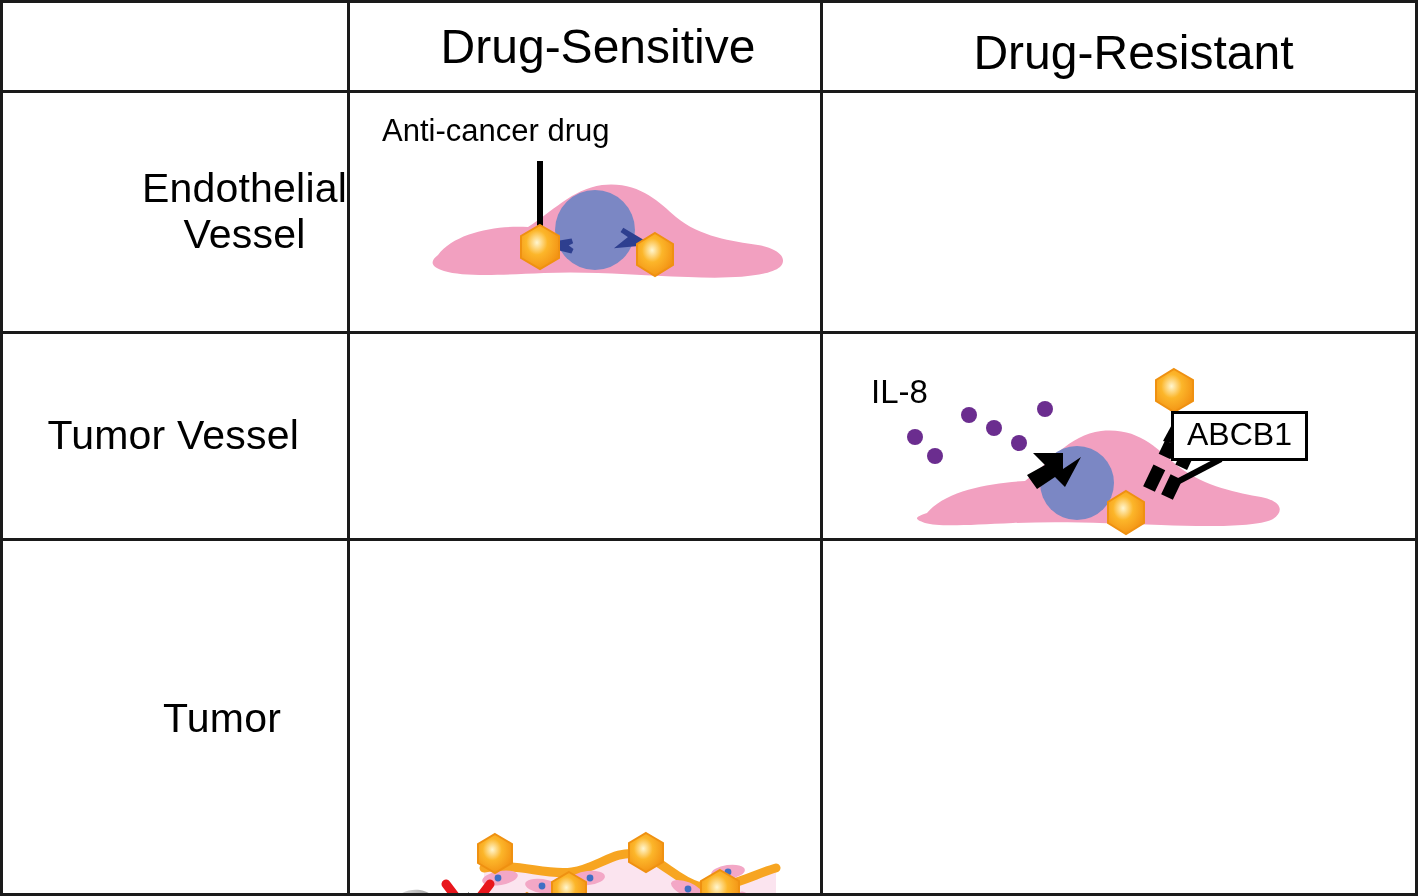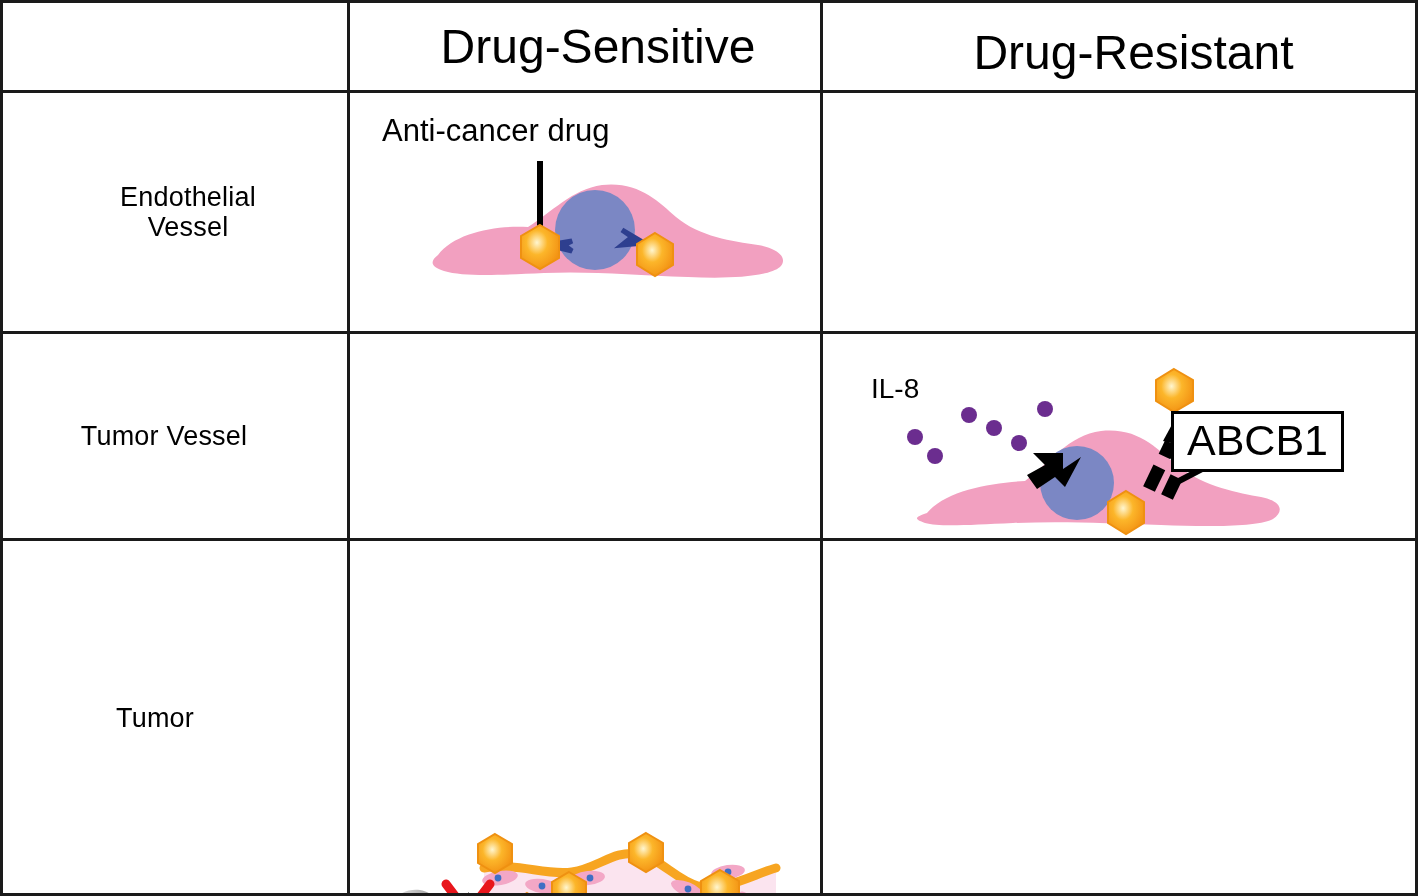--- a/index.html
+++ b/index.html
@@ -7,32 +7,32 @@
   #figure{
     position:relative;width:1418px;height:896px;background:#fff;
     box-sizing:border-box;border:3px solid #1a1a1a;overflow:hidden;
   }
   
   .hline{position:absolute;left:0;width:1418px;height:3px;background:#1a1a1a;}
   .vline{position:absolute;top:0;width:3px;background:#1a1a1a;}
   
   .cell{position:absolute;box-sizing:border-box;padding-left:26px;}
   .rowlabel{
-    display:flex;align-items:center;justify-content:center;
-    text-align:center;font-size:27px;line-height:1.12;letter-spacing:.2px;
+    display:flex;align-items:center;justify-content:flex-end;
+    text-align:center;font-size:41px;line-height:1.12;letter-spacing:.2px;
   }
   .hdr{
     display:flex;align-items:center;justify-content:center;
     font-size:48px;letter-spacing:0px;
   }
   .panel{position:relative;}
   .freelabel{position:absolute;font-size:31px;white-space:nowrap;}
   .boxlabel{
     position:absolute;border:3px solid #000;background:#fff;
-    font-size:43px;padding:4px 13px 6px 13px;white-space:nowrap;line-height:1.05;
+    font-size:32px;padding:4px 13px 6px 13px;white-space:nowrap;line-height:1.05;
   }
   svg{display:block;overflow:visible;}
 </style>
 </head>
 <body>
 
 <div id="figure">
 
   <div class="hline" style="top:87px;"></div>
   <div class="hline" style="top:328px;"></div>
@@ -81,21 +81,21 @@
       <path d="M 196 148 L 172 152 L 196 158 L 188 152 Z" fill="#2e3f8f" stroke="#2e3f8f" stroke-width="5"></path>
       <path d="M 246 137 L 268 150 L 246 152 L 256 144 Z" fill="#2e3f8f" stroke="#2e3f8f" stroke-width="5"></path>
 
       <polygon points="164,132 183,143 183,165 164,176 145,165 145,143" fill="url(#hexgA)" stroke="#ef9111" stroke-width="2"></polygon>
 
       <polygon points="279,140 297,151 297,172 279,183 261,172 261,151" fill="url(#hexgA)" stroke="#ef9111" stroke-width="2"></polygon>
     </svg>
   </div>
 
   <div class="cell panel" style="left:820px;top:90px;width:595px;height:238px;">
-    <div class="freelabel" style="left:48px;top:42px;font-size:28px;">IL-8</div>
+    <div class="freelabel" style="left:48px;top:42px;font-size:33px;">IL-8</div>
     <div class="boxlabel" style="left:348px;top:80px;">ABCB1</div>
     <svg width="595" height="238" viewBox="0 0 595 238">
       <defs>
         <radialGradient id="hexgB" cx="42%" cy="40%" r="62%">
           <stop offset="0%" stop-color="#fff6d0"></stop>
           <stop offset="45%" stop-color="#fcb62a"></stop>
           <stop offset="100%" stop-color="#f39314"></stop>
         </radialGradient>
       </defs>
 

